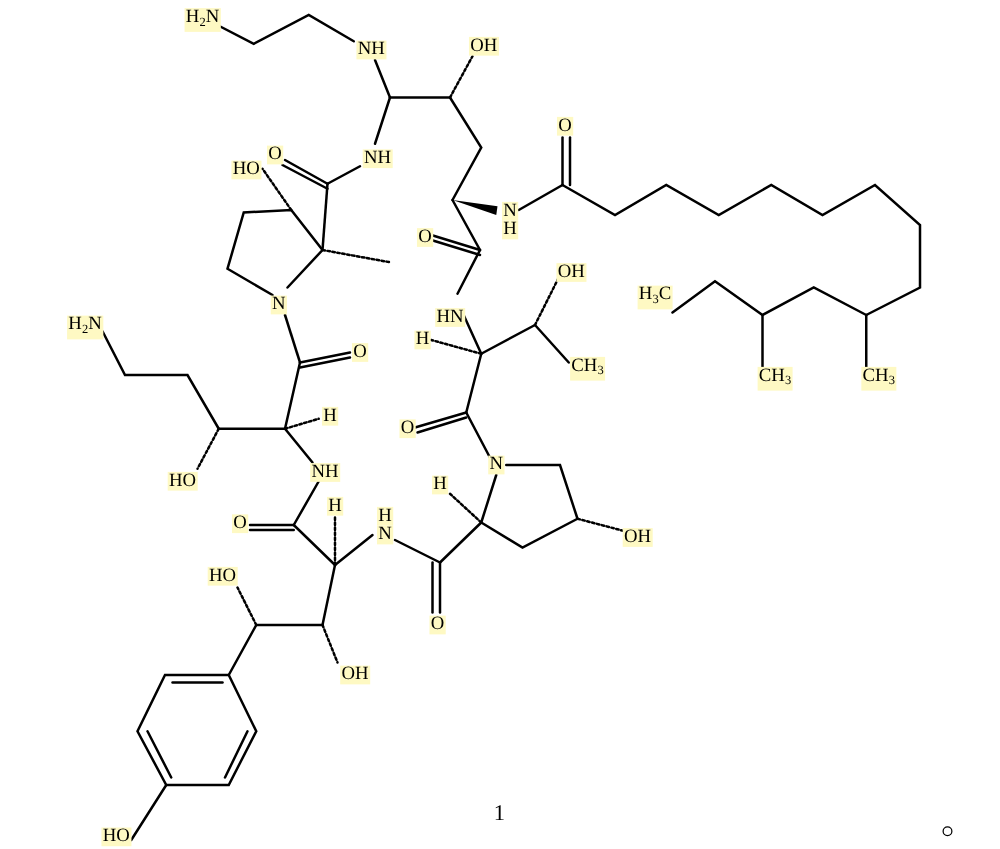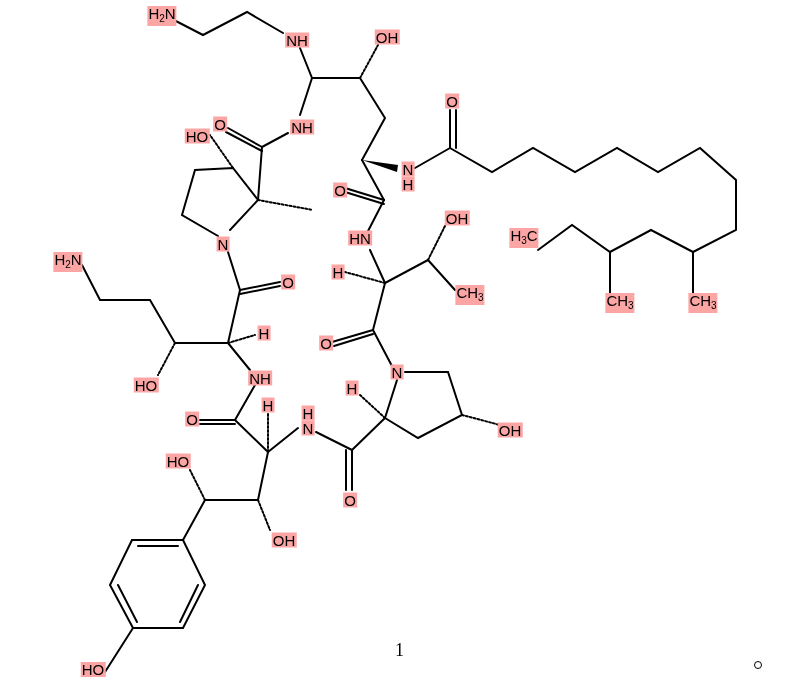--- a/index.html
+++ b/index.html
@@ -1,19 +1,19 @@
 <!DOCTYPE html>
 <html><head>
 <meta charset="utf-8">
 <style>
   html,body{margin:0;padding:0;background:#ffffff;}
   body{width:800px;height:679px;overflow:hidden;position:relative;font-family:"Liberation Sans",sans-serif;}
   #mol{position:absolute;left:0;top:0;}
   .bond{stroke:#000;stroke-width:2;fill:none;stroke-linecap:round;}
-  .lbl{position:absolute;font-size:15px;line-height:15px;color:#000;background:#fca5a5;padding:0 1px;white-space:nowrap;transform:translate(-50%,-50%);}
+  .lbl{position:absolute;font-size:15px;line-height:15px;color:#000;background:#fef9c3;padding:0 1px;white-space:nowrap;transform:translate(-50%,-50%);font-family:Liberation Serif, serif;}
   .sub{font-size:10px;vertical-align:-3px;}
   .cap{position:absolute;font-family:"Liberation Serif",serif;font-size:18px;color:#000;}
   .dot{position:absolute;width:6px;height:6px;border:1.5px solid #000;border-radius:50%;}
 </style>
 </head>
 <body>
 
 <svg id="mol" width="800" height="679">
 
   <polyline class="bond" points="170,18 203,35 247,12 283,33"></polyline>
@@ -103,21 +103,21 @@
 <span class="lbl" style="left:297px;top:40px">NH</span>
 <span class="lbl" style="left:387px;top:37px">OH</span>
 <span class="lbl" style="left:302px;top:127px">NH</span>
 <span class="lbl" style="left:220px;top:124px">O</span>
 <span class="lbl" style="left:197px;top:136px">HO</span>
 <span class="lbl" style="left:223px;top:244px">N</span>
 <span class="lbl" style="left:340px;top:190px">O</span>
 <span class="lbl" style="left:408px;top:169px">N</span>
 <span class="lbl" style="left:408px;top:184px">H</span>
 <span class="lbl" style="left:452px;top:101px">O</span>
-<span class="lbl" style="left:360px;top:238px">HN</span>
+<span class="lbl" style="left:360px;top:254px">HN</span>
 <span class="lbl" style="left:457px;top:218px">OH</span>
 <span class="lbl" style="left:338px;top:272px">H</span>
 <span class="lbl" style="left:470px;top:295px">CH<span class="sub">3</span></span>
 <span class="lbl" style="left:524px;top:238px">H<span class="sub">3</span>C</span>
 <span class="lbl" style="left:620px;top:303px">CH<span class="sub">3</span></span>
 <span class="lbl" style="left:703px;top:303px">CH<span class="sub">3</span></span>
 <span class="lbl" style="left:68px;top:262px">H<span class="sub">2</span>N</span>
 <span class="lbl" style="left:288px;top:282px">O</span>
 <span class="lbl" style="left:264px;top:333px">H</span>
 <span class="lbl" style="left:146px;top:385px">HO</span>

